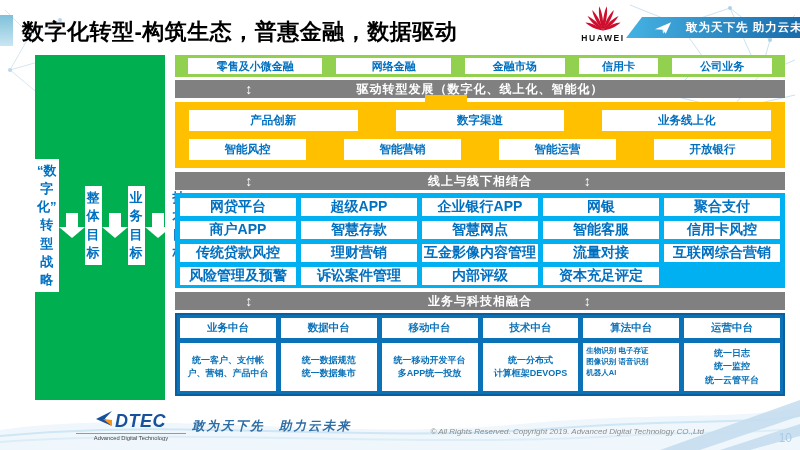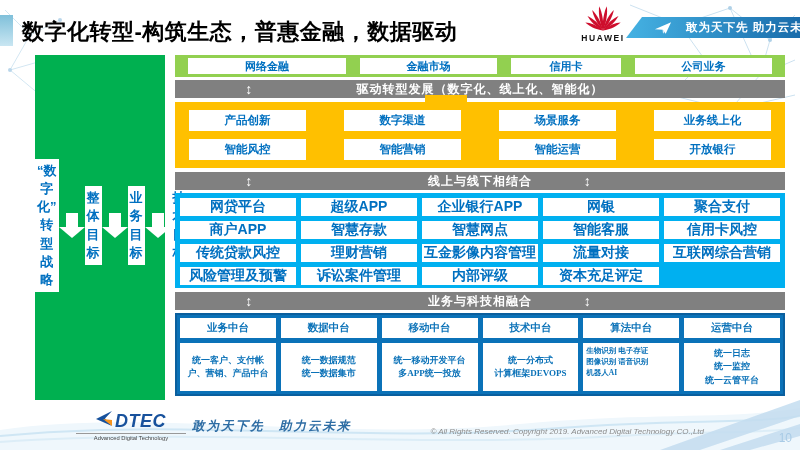--- a/index.html
+++ b/index.html
@@ -70,21 +70,21 @@
     grid-template-columns:repeat(5,1fr);gap:5px;padding:5px;box-sizing:border-box;}
   .cyan-area .wbox{font-size:14px;}
 
   .blue-area{margin-top:3px;flex:1;background:#0B72B8;border:2px solid #0a5f9e;
     display:grid;grid-template-columns:repeat(6,1fr);grid-template-rows:20px 1fr;
     gap:5px;padding:3px;box-sizing:border-box;}
   .phead{background:#fff;display:flex;align-items:center;justify-content:center;
     font-size:10.5px;font-weight:bold;color:#0B72B8;}
   .pbody{background:#fff;font-size:9px;font-weight:bold;color:#0B72B8;
     display:flex;align-items:center;justify-content:center;text-align:center;
-    white-space:pre-line;line-height:1.45;padding:3px 3px;overflow:hidden;font-family:Liberation Serif, serif;}
+    white-space:pre-line;line-height:1.45;padding:3px 3px;overflow:hidden;}
   .pbody.small{font-size:7.5px;align-items:flex-start;justify-content:flex-start;text-align:left;}
 
   
   .adtec{position:absolute;left:76px;bottom:9px;width:110px;}
   .adtec-main{display:flex;justify-content:center;gap:2px;font-style:italic;}
   .adtec-word{font-size:18px;font-weight:bold;color:#17519c;letter-spacing:.5px;}
   .adtec-sub{font-size:5.8px;color:#444;text-align:center;border-top:1px solid #999;
     margin-top:1px;padding-top:1px;}
   .tagline{position:absolute;left:192px;bottom:15px;font-size:12.5px;font-weight:bold;
     font-style:italic;color:#2e6da4;letter-spacing:2px;white-space:pre;}
@@ -178,38 +178,38 @@
     <div class="barrow">
         <div class="stem"></div>
         <div class="head"></div>
       </div>
     <div class="sbox">技术目标</div>
   </aside>
 
   <section class="content">
 
     <div class="green-row">
+      <div class="wbox gw1">零售及小微金融</div>
       <div class="wbox gw2">网络金融</div>
       <div class="wbox gw3">金融市场</div>
       <div class="wbox gw4">信用卡</div>
       <div class="wbox gw5">公司业务</div>
     </div>
 
     <div class="gbar m3">
       <span class="updown ud-l">↕</span>
       <span>驱动转型发展（数字化、线上化、智能化）</span>
       <span class="updown ud-r">↕</span>
     </div>
 
     <div class="yellow-area">
       <div class="ytab"></div>
       <div class="yrow">
         <div class="wbox">产品创新</div>
         <div class="wbox">数字渠道</div>
-        <div class="wbox">场景服务</div>
         <div class="wbox">业务线上化</div>
       </div>
       <div class="yrow">
         <div class="wbox">智能风控</div>
         <div class="wbox">智能营销</div>
         <div class="wbox">智能运营</div>
         <div class="wbox">开放银行</div>
       </div>
     </div>
 

